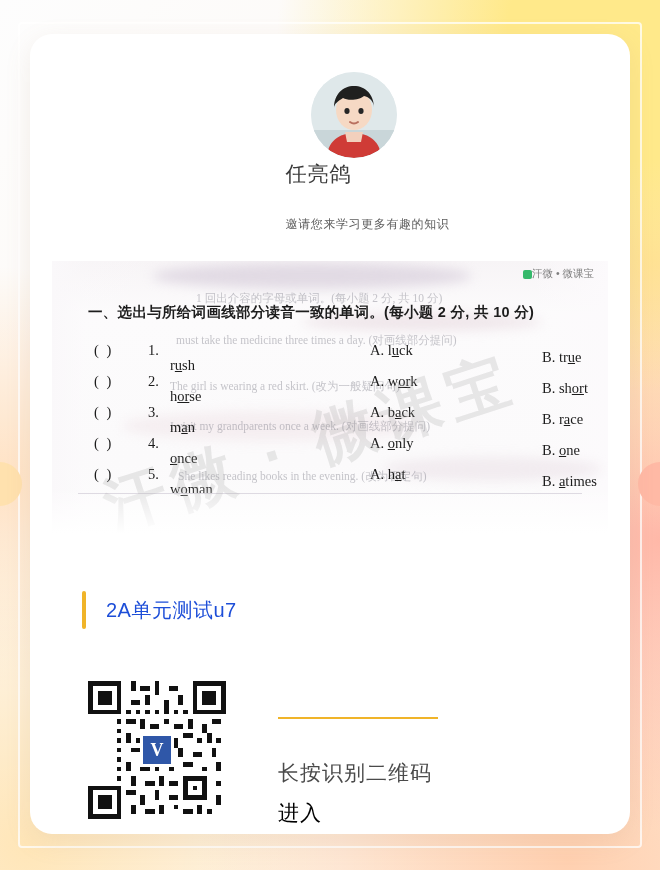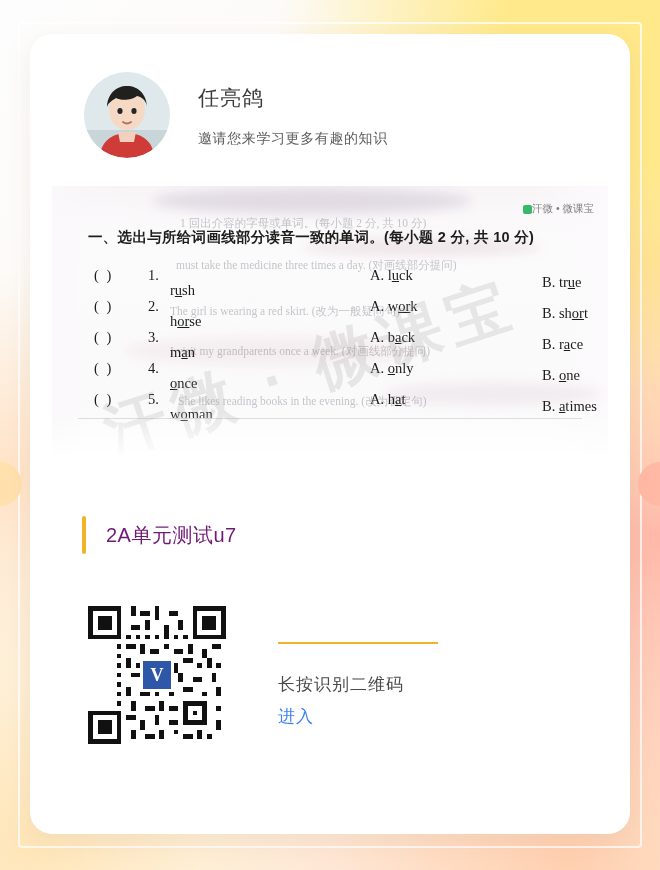--- a/index.html
+++ b/index.html
@@ -57,42 +57,43 @@
     border-radius: 22px;
     box-shadow: 0 8px 26px rgba(170,140,110,0.13);
     overflow: hidden;
   }
 
   
   .profile {
     display: flex;
     align-items: center;
     padding: 38px 7px 0 54px;
+    flex-direction: column;
   }
   .avatar {
     width: 86px; height: 86px;
     border-radius: 50%;
     overflow: hidden;
     flex: 0 0 auto;
     background: #e8eef0;
     position: relative;
   }
   .avatar svg { display: block; }
   .profile-text {
     margin-left: 28px;
     padding-top: 2px;
   }
   .profile-name {
     font-size: 21px;
     color: #3b3b3b;
     letter-spacing: 1px;
   }
   .profile-sub {
-    margin-top: 18px;
-    font-size: 14px;
+    margin-top: 28px;
+    font-size: 12px;
     color: #5d5d5d;
     letter-spacing: 0.6px;
   }
 
   
   .sheet {
     position: relative;
     margin: 28px 22px 0 22px;
     height: 290px;
     background: linear-gradient(#fbfbfb, #fdfcfb);
@@ -112,21 +113,21 @@
     filter: blur(6px);
     opacity: 0.5;
   }
   .b1 { left: 100px; top: 2px; width: 320px; height: 26px; background: #cfc4d4; opacity:0.55; }
   .b2 { left: 250px; top: 52px; width: 240px; height: 18px; background: #e3d2d9; }
   .b3 { left: 70px; top: 150px; width: 300px; height: 30px; background: #efe2e6; }
   .b4 { left: 330px; top: 196px; width: 220px; height: 24px; background: #e8dde4; }
 
   .wm-brand {
     position: absolute;
-    right: 14px; top: 16px;
+    right: 14px; top: 6px;
     display: flex;
     align-items: center;
     gap: 0;
     font-size: 10.5px;
     color: #7d7d7d;
   }
   .wm-dot {
     width: 9px; height: 9px;
     background: #36b96b;
     border-radius: 2px;
@@ -145,21 +146,21 @@
     pointer-events: none;
   }
 
   .ghost-line {
     position: absolute;
     font-size: 11.5px;
     color: rgba(120,120,130,0.42);
     font-family: "Liberation Serif", serif;
     white-space: nowrap;
   }
-  .g1 { left: 128px; top: 30px; }
+  .g1 { left: 144px; top: 30px; }
   .g2 { left: 124px; top: 72px; }
   .g3 { left: 118px; top: 118px; }
   .g4 { left: 118px; top: 158px; }
   .g5 { left: 126px; top: 208px; text-align: right; }
 
   .sheet-title {
     position: absolute;
     left: 36px; top: 42px;
     font-size: 14.5px;
     color: #1d1d1d;
@@ -222,21 +223,21 @@
     margin: 40px 0 0 52px;
   }
   .res-bar {
     width: 4px; height: 38px;
     background: #f0b429;
     border-radius: 2px;
     margin-right: 20px;
   }
   .res-text {
     font-size: 20px;
-    color: #701a75;
+    color: #1d4ed8;
     letter-spacing: 0.5px;
   }
 
   
   .qr-section {
     display: flex;
     align-items: flex-start;
     margin: 52px 0 0 58px;
   }
   .qr-box {
@@ -268,27 +269,27 @@
   }
   .qr-side {
     margin-left: 52px;
     padding-top: 36px;
   }
   .qr-divider {
     width: 160px; height: 2px;
     background: #f0b429;
   }
   .qr-hint {
-    margin-top: 25px;
-    font-size: 17px;
+    margin-top: 34px;
+    font-size: 21px;
     color: #4a4a4a;
     letter-spacing: 1px;
     line-height: 1.9;
   }
-  .qr-hint .l2 { color: #3b82f6; }
+  .qr-hint .l2 { color: #000000; }
 </style>
 </head>
 <body>
 
 <div class="bg">
   <div class="bg-frame"></div>
   <div class="corner-dot left"></div>
   <div class="corner-dot right"></div>
 </div>
 

